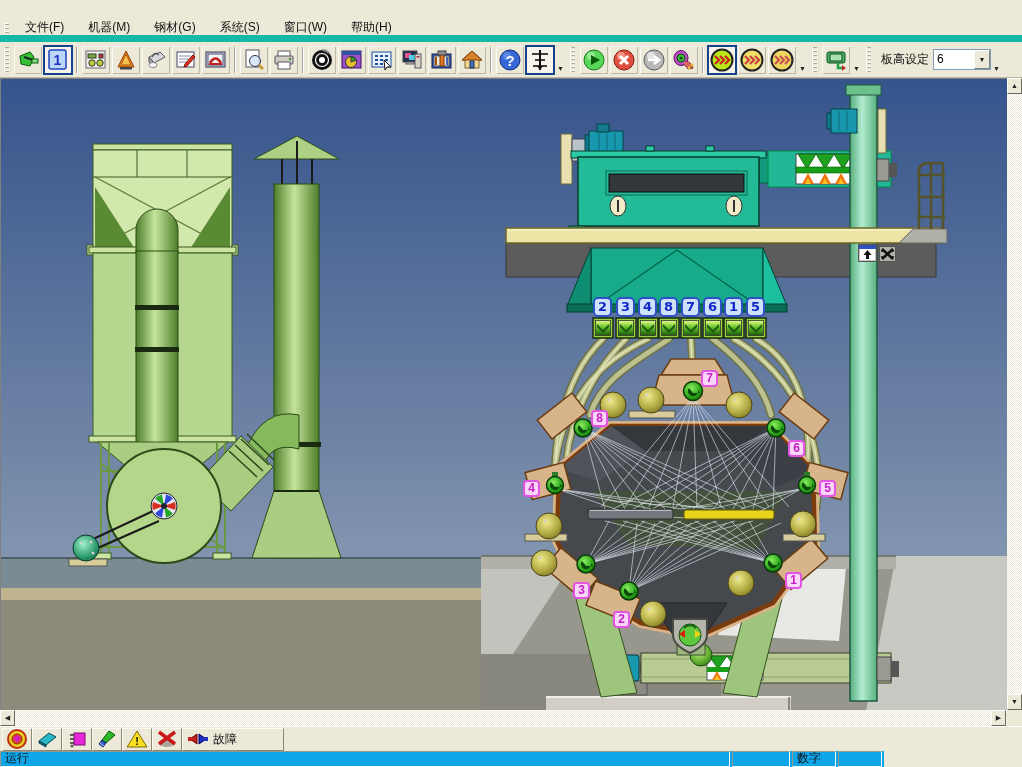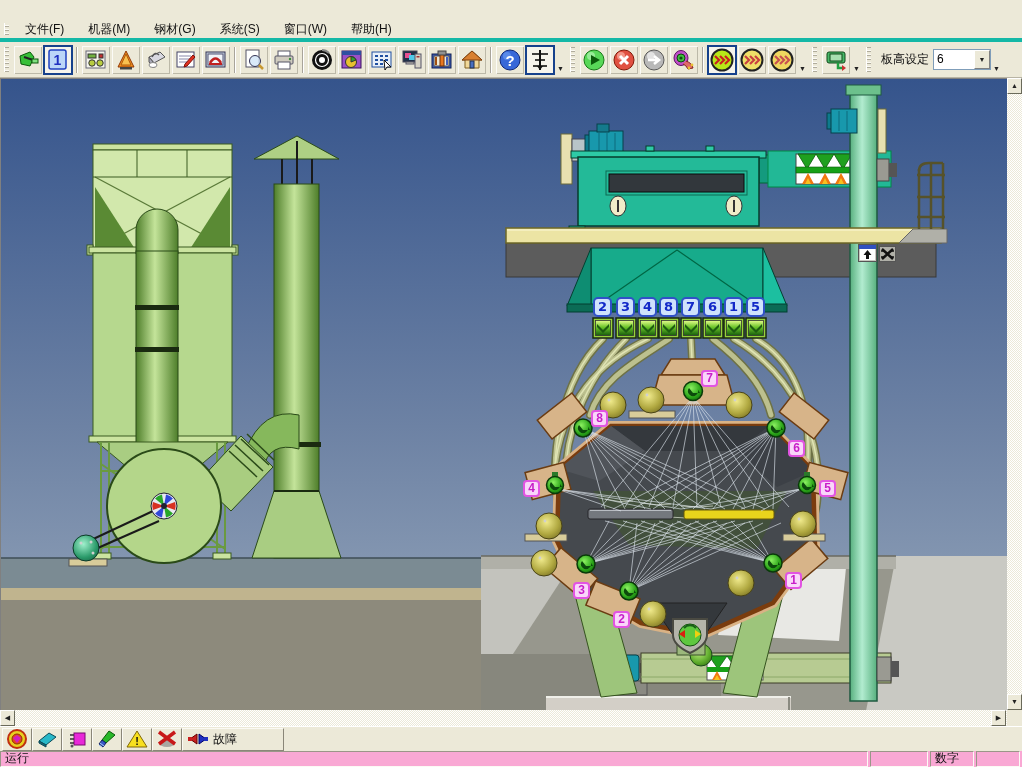--- a/index.html
+++ b/index.html
@@ -13,21 +13,21 @@
     display:flex; align-items:center; padding:0 2px; }
   #titlebar .ttext { color:#fff; font-size:12px; font-weight:bold; margin-left:4px;
     white-space:nowrap; letter-spacing:.5px; }
   .winbtn { width:17px; height:15px; margin-left:2px; background:#ece9d8;
     border:1px solid; border-color:#fff #404040 #404040 #fff; font-size:10px; line-height:12px;
     text-align:center; font-weight:bold; color:#000; font-family:"DejaVu Sans Mono",monospace; }
   .tb-spacer { flex:1; }
 
   
   #menubar { position:absolute; left:0; top:20px; width:1022px; height:22px;
-    background:#ece9d8; display:flex; align-items:center; border-bottom:4px solid #14b8a6; }
+    background:#ece9d8; display:flex; align-items:center; border-bottom:7px solid #14b8a6; }
   .grip { width:5px; height:70%; margin:0 4px;
     background:repeating-linear-gradient(0deg,#b0ac9c 0 1px,#fbfaf4 1px 2px,transparent 2px 4px);
     border-left:1px solid #fff; }
   .menu-item { font-size:12px; color:#111; padding:2px 12px; white-space:nowrap; }
 
   
   #toolbar { position:absolute; left:0; top:42px; width:1022px; height:36px;
     background:#ece9d8; border-bottom:1px solid #b8b4a4; display:flex; align-items:center; }
   .tb { width:30px; height:30px; display:flex; align-items:center; justify-content:center;
     background:transparent; border:1px solid transparent; flex:none;
@@ -65,22 +65,22 @@
   #sb-corner { position:absolute; left:1007px; top:710px; width:15px; height:16px; background:#ece9d8; }
 
   
   #btoolbar { position:absolute; left:0; top:726px; width:1022px; height:25px;
     background:#ece9d8; border-top:1px solid #fff; display:flex; align-items:center; padding-left:2px; }
   .bb { width:30px; height:23px; display:flex; align-items:center; justify-content:center; flex:none;
     background:transparent; border:1px solid; border-color:#fbfaf4 #8a8678 #8a8678 #fbfaf4; }
   #fault-btn { width:102px; height:23px; display:flex; align-items:center; gap:5px; flex:none;
     padding-left:5px; background:transparent; border:1px solid; border-color:#fbfaf4 #8a8678 #8a8678 #fbfaf4;
     font-size:12px; color:#111; }
-  #statusbar { position:absolute; left:0; top:751px; width:1022px; height:16px;
-    background:#f9a8d4; display:flex;justify-content:space-between; }
+  #statusbar { position:absolute; left:0; top:751px; width:884px; height:16px;
+    background:#0ea5e9; display:flex;justify-content:space-between; }
   .sb-panel { border:1px solid; border-color:#9a9688 #fbfaf4 #fbfaf4 #9a9688;
     font-size:12px; color:#111; padding:0 4px; line-height:13px; margin-right:2px; }
   #sb-run { flex:1; }
   .sb-fix { width:44px; flex:none; }
   .sb-fix1 { width:58px; flex:none; }
 </style>
 </head>
 <body>
 
 <div id="win">

